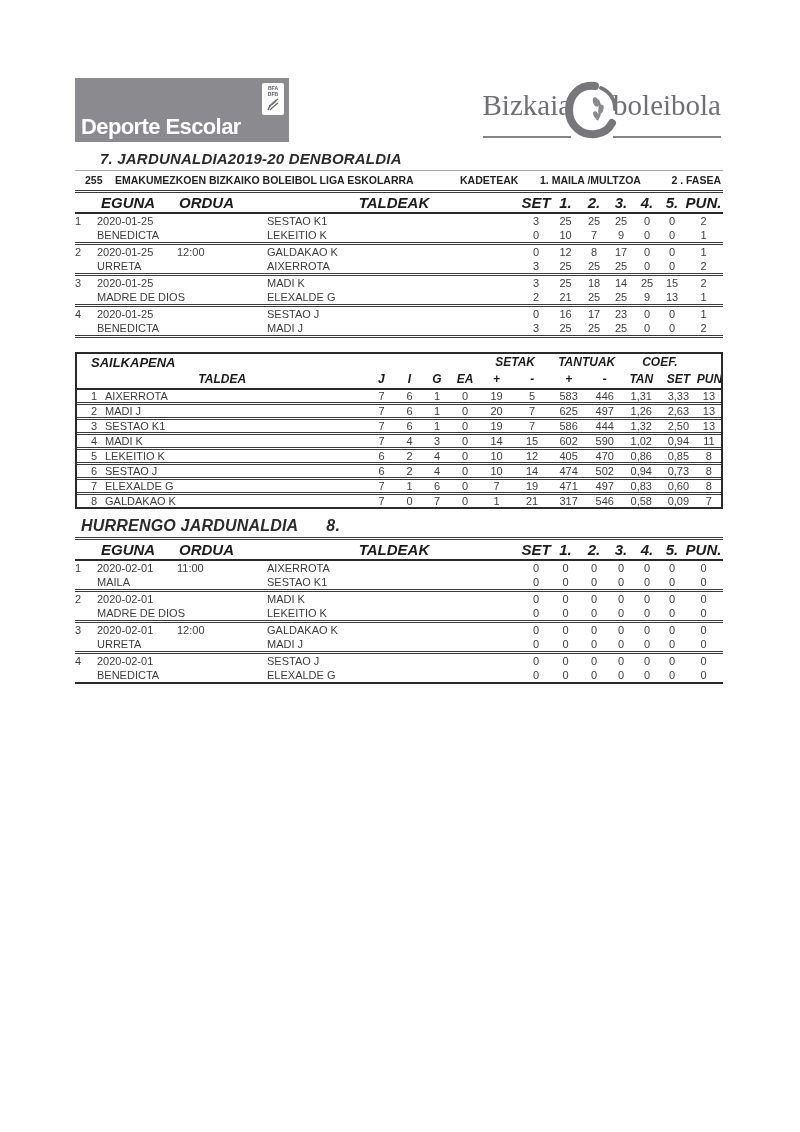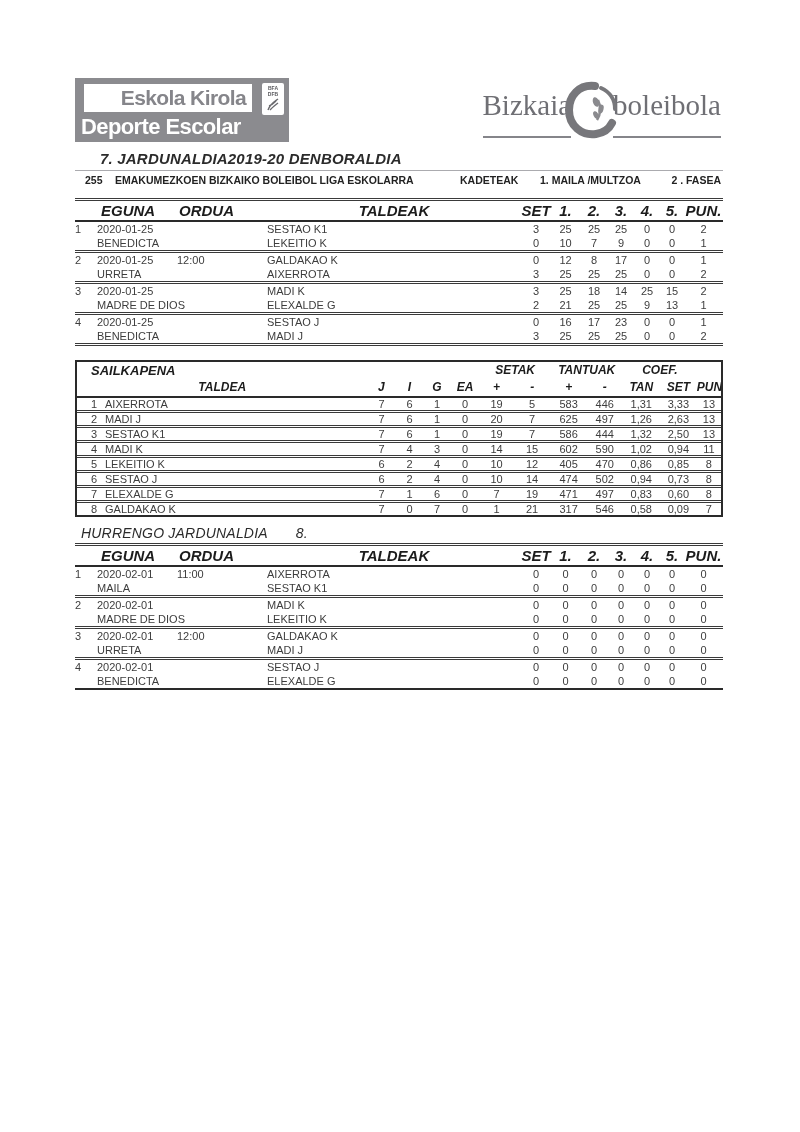--- a/index.html
+++ b/index.html
@@ -22,21 +22,21 @@
             border-bottom:2px solid #85858a;padding-bottom:16px;line-height:1.05;}
   .biz-ball{margin:0 -7px;position:relative;top:-2px;}
 
   
   .titles{display:flex;justify-content:flex-start;margin-top:6px;
           font-weight:bold;font-style:italic;font-size:15px;color:#2b2b2b;letter-spacing:0.2px;}
   .titles .t-left{padding-left:25px;}
 
   
   .bar{display:flex;align-items:center;margin-top:3px;border-top:1px solid #ababaf;
-       border-bottom:3px double #3a3a3a;padding:3px 0 12px;font-weight:bold;font-size:10.5px;color:#222;}
+       border-bottom:3px double #3a3a3a;padding:3px 0 4px;font-weight:bold;font-size:10.5px;color:#222;}
   .b-code{flex:0 0 40px;padding-left:10px;box-sizing:border-box;}
   .b-name{flex:0 0 345px;}
   .b-cat{flex:0 0 80px;}
   .b-group{flex:0 0 125px;}
   .b-phase{flex:1;text-align:right;padding-right:2px;}
 
   
   table.match{width:648px;border-collapse:collapse;table-layout:fixed;font-size:11px;color:#3d3d3d;}
   table.match th{font-weight:bold;font-style:italic;font-size:15px;color:#1c1c1c;
                  border-bottom:2.5px solid #2a2a2a;height:19px;vertical-align:middle;text-align:center;padding:0;}
@@ -64,35 +64,32 @@
                  font-size:12px;color:#1c1c1c;text-align:center;}
   .sh-taldea{font-size:12.5px;}
   .s-row td{height:12px;line-height:12px;border-bottom:3px double #3a3a3a;}
   .s-row:last-child td{border-bottom:none;}
   .sd{text-align:center;}
   .sd-team{padding-left:14px !important;}
   .sd-rank{display:inline-block;width:8px;}
   .sd-name{margin-left:6px;}
 
   
-  .next-head{margin-top:8px;margin-bottom:2px;font-weight:normal;font-style:italic;font-size:14px;
+  .next-head{margin-top:8px;margin-bottom:2px;font-weight:bold;font-style:italic;font-size:16px;
              color:#2b2b2b;padding-left:6px;letter-spacing:0.2px;}
   .next-head .nh-num{margin-left:28px;}
 </style>
 </head>
 <body>
 
 <div class="sheet">
 <div class="content">
 
   <div class="logos">
     <div class="ek-box">
-      <div class="ek-strip">
-        <span>Eskola Kirola</span>
-      </div>
       <div class="ek-sub">Deporte Escolar</div>
       <div class="ek-badge">
         <span class="b-txt">BFA</span>
         <span class="b-txt">DFB</span>
         <svg width="14" height="15" viewBox="0 0 14 15">
           <path d="M2 13 C 4 7, 8 5, 12 2 M4 13 C 7 10, 9 8, 12 6 M3 9 C 6 8, 8 6, 10 4" stroke="#6a6a6e" stroke-width="1.4" fill="none"></path>
         </svg>
       </div>
     </div>
     <div class="biz">

